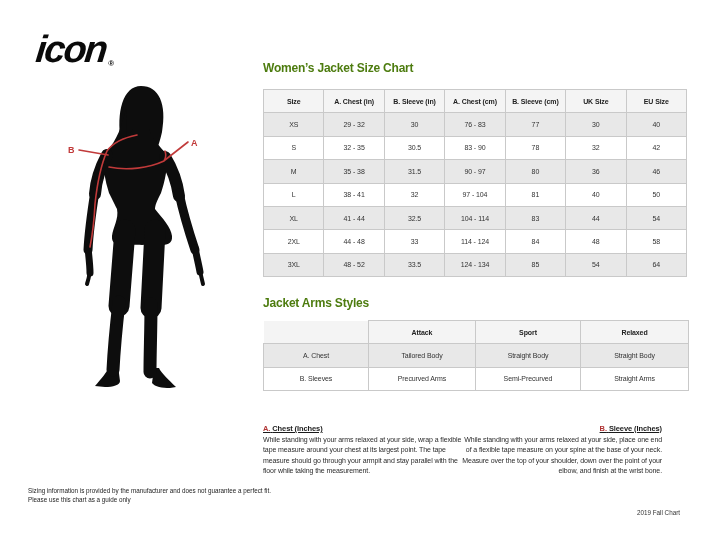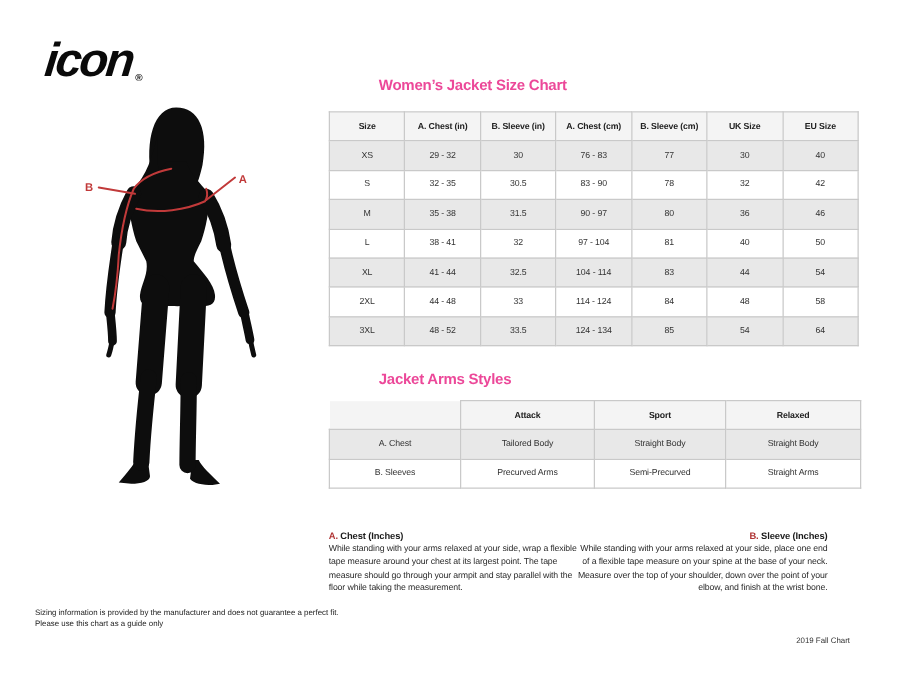--- a/index.html
+++ b/index.html
@@ -8,39 +8,39 @@
 
   
   .logo{position:absolute;left:36px;top:28px;color:#0a0a0a;white-space:nowrap;}
   .logo-text{font-style:italic;font-weight:900;font-size:38px;letter-spacing:-2px;display:inline-block;transform:skewX(-6deg);}
   .logo-reg{font-size:8px;font-weight:700;vertical-align:baseline;position:relative;top:4px;left:2px;}
 
   
   .figure{position:absolute;left:55px;top:80px;}
 
   
-  .sec-title{position:absolute;left:263px;font-size:12px;font-weight:700;color:#ec4899;letter-spacing:-0.2px;margin-left:40px;}
+  .sec-title{position:absolute;left:263px;font-size:12px;font-weight:700;color:#4d7c0f;letter-spacing:-0.2px;}
 
   
   table{border-collapse:collapse;table-layout:fixed;}
   .size-table{position:absolute;left:263px;top:89px;width:424px;}
   .size-table th,.size-table td{border:1px solid #c9c9c9;height:22.4px;padding:0;text-align:center;font-size:7px;color:#333;font-weight:400;letter-spacing:-0.1px;}
   .size-table th{background:#f4f4f4;font-weight:700;color:#222;}
   .size-table tr.shade td{background:#e8e8e8;}
 
   
   .styles-table{position:absolute;left:263px;top:320px;width:425px;}
   .styles-table td{border:1px solid #c9c9c9;height:22.3px;padding:0;text-align:center;font-size:7px;color:#333;font-weight:400;letter-spacing:-0.1px;}
   .styles-table td.blank{border:none;background:transparent;}
   .styles-table tr.head td{background:#f4f4f4;font-weight:700;color:#222;}
   .styles-table tr.shade td{background:#e8e8e8;}
 
   
   .measure-col{position:absolute;width:200px;}
-  .m-head{font-size:7.5px;font-weight:700;color:#1a1a1a;margin:0 0 2px 0;letter-spacing:-0.1px;}
+  .m-head{font-size:7.5px;font-weight:700;color:#1a1a1a;margin:0 0 2px 0;letter-spacing:-0.1px;text-decoration:underline;}
   .m-prefix{color:#b03434;}
   .m-body{font-size:7px;line-height:10.4px;color:#2b2b2b;margin:0;letter-spacing:-0.1px;}
 
   
   .disclaimer{position:absolute;left:28px;top:487px;font-size:6.3px;line-height:8.5px;color:#222;}
   .version{position:absolute;left:540px;top:509px;width:160px;text-align:right;font-size:6.3px;color:#333;padding-right:20px;box-sizing:border-box;}
 </style>
 </head>
 <body>
 

